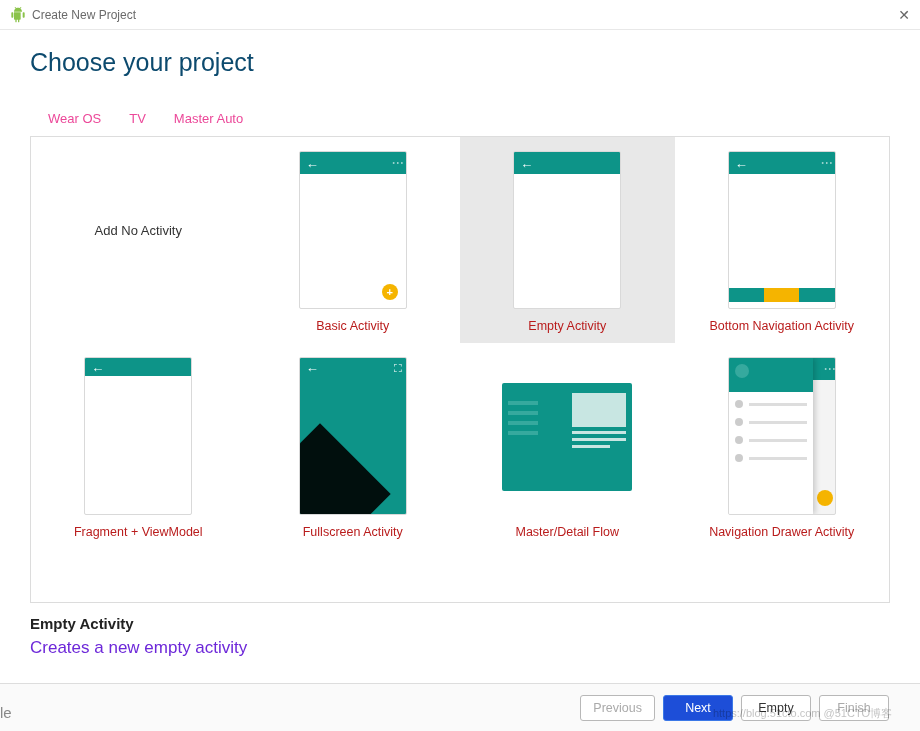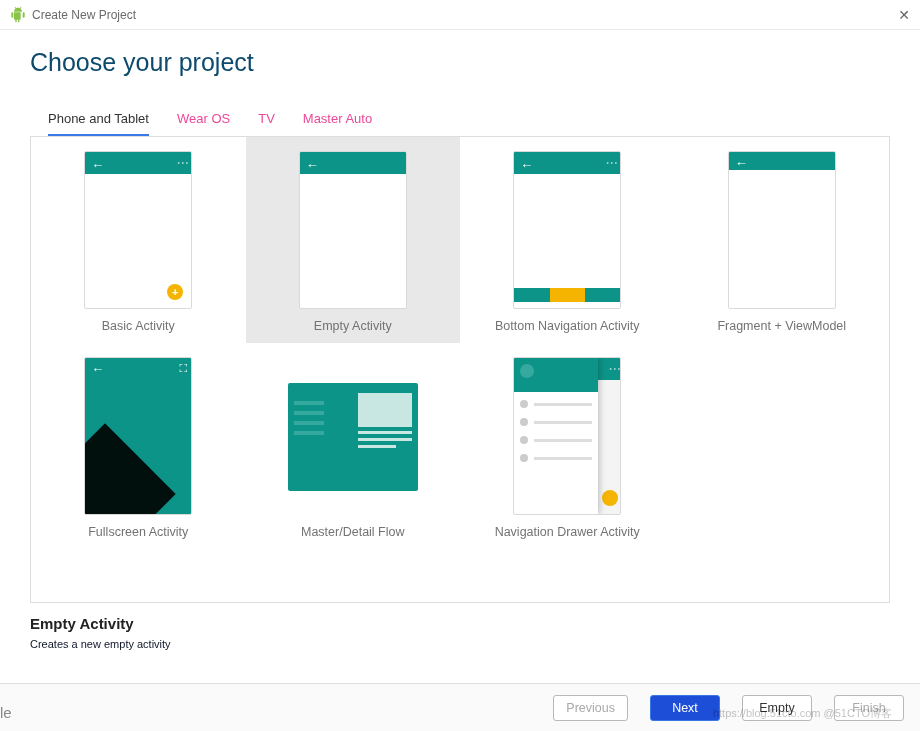--- a/index.html
+++ b/index.html
@@ -14,43 +14,43 @@
   h1.page-title { font-size: 25px; font-weight: 400; color: #0c4a6e; margin-bottom: 28px; }
 
   .tabs { display: flex; gap: 28px; border-bottom: 1px solid #ddd; padding-left: 18px; }
   .tab { font-size: 13px; color: #ec4899; padding: 6px 0 8px 0; cursor: pointer; border-bottom: 2px solid transparent; }
   .tab.active { color: #333; border-bottom: 2px solid #3b78e7; }
 
   .grid-wrap { border: 1px solid #dcdcdc; border-top: none; height: 466px; overflow-y: auto; padding: 0; }
   .grid { display: grid; grid-template-columns: repeat(4, 1fr); }
   .card { display: flex; flex-direction: column; align-items: center; justify-content: flex-start; padding: 14px 8px 10px 8px; cursor: pointer; }
   .card.selected { background: #e8e8e8; }
-  .card .tlabel { font-size: 12.5px; color: #737373; margin-top: 10px; }
+  .card .tlabel { font-size: 12.5px; color: #b91c1c; margin-top: 10px; }
   .thumb { width: 108px; height: 158px; background: #fff; border: 1px solid #d9d9d9; border-radius: 2px; display: flex; flex-direction: column; overflow: hidden; position: relative; }
   .thumb.no-border { border: none; }
 
   .appbar { height: 22px; background: #0d9488; display: flex; align-items: center; justify-content: space-between; padding: 0 6px; }
   .appbar.small { height: 18px; }
   .arrow-back { color: #fff; font-size: 13px; line-height: 1; }
   .kebab { color: #fff; font-size: 12px; line-height: 0.4; letter-spacing: 0; writing-mode: vertical-lr; }
 
   .fab { position: absolute; right: 8px; bottom: 8px; width: 16px; height: 16px; border-radius: 50%; background: #f5b400; display:flex; align-items:center; justify-content:center; }
   .fab::after { content: "+"; color: #fff; font-size: 11px; font-weight: bold; }
 
   .nothumb { width:108px; height:158px; display:flex; align-items:center; justify-content:center; font-size:13px; color:#333; text-align:center; }
 
   .bottomnav { position:absolute; left:0; right:0; bottom:6px; height:14px; display:flex; }
   .bottomnav .seg { flex:1; background:#0d9488; }
   .bottomnav .seg.mid { background:#f5b400; }
 
   .desc-block { padding: 12px 30px 0 30px; }
   .desc-title { font-size: 15px; font-weight: 600; color: #222; margin-bottom: 6px; }
-  .desc-text { font-size: 11px; color: #0f172a; }
-
-  .footer { position: absolute; bottom: 0; left: 0; right: 0; height: 48px; border-top: 1px solid #ddd; display: flex; align-items: center; justify-content: flex-end; gap: 22px; padding: 0 16px; background: #fafafa; margin-top: 41px; }
+  .desc-text { font-size: 17px; color: #6d28d9; }
+
+  .footer { position: absolute; bottom: 0; left: 0; right: 0; height: 48px; border-top: 1px solid #ddd; display: flex; align-items: center; justify-content: flex-end; gap: 8px; padding: 0 31px; background: #fafafa; margin-top: 41px; }
   .btn { min-width: 70px; height: 26px; font-size: 12.5px; border: 1px solid #b8b8b8; background: #fff; border-radius: 3px; cursor: pointer; padding: 0 12px; color:#333; }
   .btn.primary { background: #1d4ed8; border-color: #3b78e7; color: #fff; }
   .btn:disabled { color: #aaa; cursor: default; }
 
   
   .full-body { flex:1; background:#0d9488; position:relative; }
   .full-body::before { content:""; position:absolute; left:-30px; bottom:-30px; width:100px; height:100px; background:#000; transform:rotate(45deg); opacity:0.9; }
   .full-corner { position:absolute; top:4px; right:4px; color:#fff; font-size:11px; }
 
   
@@ -85,29 +85,34 @@
     </svg>
   <span>Create New Project</span>
   <span class="spacer"></span>
   <span class="close-x">✕</span>
 </div>
 
 <div class="content">
   <h1 class="page-title">Choose your project</h1>
 
   <div class="tabs">
-    <div class="tab active">Phone and Tablet</div>
     <div class="tab">Wear OS</div>
     <div class="tab">TV</div>
     <div class="tab">Master Auto</div>
   </div>
 
   <div class="grid-wrap">
     <div class="grid">
 
+      <div class="card">
+        <div class="nothumb">
+          <span>Add No Activity</span>
+        </div>
+        <div class="tlabel">&nbsp;</div>
+      </div>
 
       <div class="card">
         <div class="thumb">
           <div class="appbar">
               <span class="arrow-back">←</span>
               <span class="kebab">⋮</span>
             </div>
           <div class="fab"></div>
         </div>
         <div class="tlabel">Basic Activity</div>

